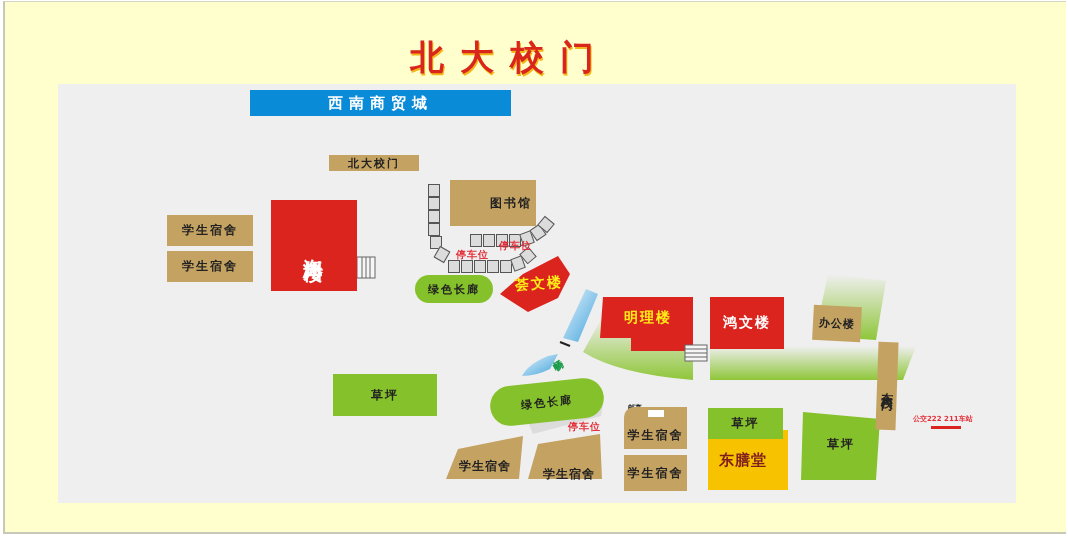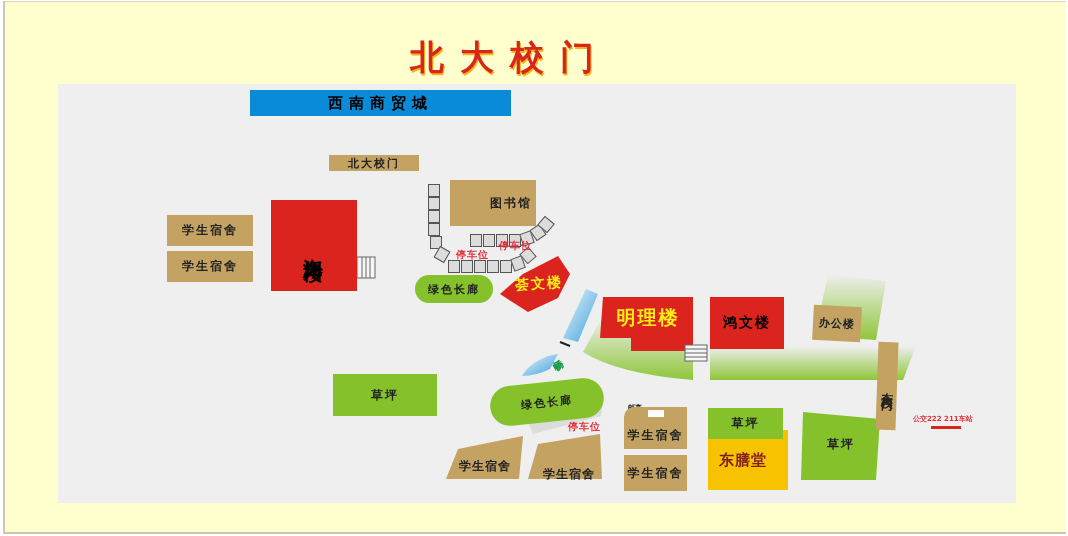--- a/index.html
+++ b/index.html
@@ -3,21 +3,21 @@
 <meta charset="utf-8">
 <style>
   * { box-sizing: border-box; margin: 0; padding: 0; }
   html, body { width: 1068px; height: 536px; overflow: hidden; background: #ffffff; }
   body { font-family: "DejaVu Sans", "Liberation Sans", sans-serif; position: relative; }
   .frame { position: absolute; left: 3px; top: 1px; width: 1063px; height: 533px; background: #ffffcd; border-left: 2px solid #c8c8b8; border-top: 1px solid #d4d4c4; border-bottom: 2px solid #c8c8b8; }
   .title { position: absolute; left: 410px; top: 34px; width: 260px; height: 46px; font-family: "DejaVu Serif", "Liberation Serif", serif; font-weight: bold; font-size: 34px; color: #d9261c; letter-spacing: 16px; text-shadow: 1px 2px 0 #f2b619; white-space: nowrap; line-height: 46px; }
   .map { position: absolute; left: 58px; top: 84px; width: 958px; height: 419px; background: #efefef; }
   .abs { position: absolute; display: flex; align-items: center; justify-content: center; font-weight: bold; white-space: nowrap; }
   .tan { background: #c4a262; color: #222; font-size: 12px; letter-spacing: 2px; }
-  .red-b { background: #dc241f; color: #000000; font-size: 15px; letter-spacing: 2px; }
+  .red-b { background: #dc241f; color: #ffffff; font-size: 15px; letter-spacing: 2px; }
   .green { background: #84c12a; color: #222; font-size: 12px; letter-spacing: 2px; }
   .yellow { background: #f7c200; color: #e8251b; font-size: 17px; letter-spacing: 1px; }
   .red-t { color: #e3303a; font-size: 11px; font-weight: bold; position: absolute; letter-spacing: 1px; }
   .slot { position: absolute; width: 12px; height: 13px; background: #dcdcdc; border: 1px solid #555; }
   svg { position: absolute; left: 0; top: 0; }
 </style>
 </head>
 <body>
 
 <div class="frame"></div>
@@ -96,39 +96,39 @@
   <div>
     <span class="slot" style="left:412px;top:150px"></span>
     <span class="slot" style="left:425px;top:150px"></span>
     <span class="slot" style="left:438px;top:150px"></span>
     <span class="slot" style="left:451px;top:150px"></span>
     <span class="slot" style="left:463px;top:148px;transform:rotate(-20deg)"></span>
     <span class="slot" style="left:474px;top:142px;transform:rotate(-35deg)"></span>
     <span class="slot" style="left:482px;top:134px;transform:rotate(-50deg)"></span>
   </div>
 
-  <div class="abs" style="left:192px;top:6px;width:261px;height:26px;background:#0a8bd8;color:#000000;font-size:15px;letter-spacing:6px;">西南商贸城</div>
+  <div class="abs" style="left:192px;top:6px;width:261px;height:26px;background:#0a8bd8;color:#ffffff;font-size:15px;letter-spacing:6px;">西南商贸城</div>
 
   <div class="abs tan" style="left:271px;top:71px;width:90px;height:16px;font-size:11px;">北大校门</div>
 
   <div class="abs tan" style="left:392px;top:96px;width:86px;height:46px;font-size:12px;padding-left:36px;">图书馆</div>
 
   <div class="abs tan" style="left:109px;top:131px;width:86px;height:31px;">学生宿舍</div>
   <div class="abs tan" style="left:109px;top:167px;width:86px;height:31px;">学生宿舍</div>
 
 
   <div class="abs red-b" style="left:213px;top:116px;width:86px;height:91px;flex-direction:column;">
     <span style="writing-mode:vertical-rl;font-size:20px;letter-spacing:2px;">海川楼</span>
   </div>
 
   <div class="abs green" style="left:357px;top:191px;width:78px;height:28px;border-radius:14px;font-size:11px;">绿色长廊</div>
 
   <div class="abs" style="left:446px;top:188px;width:70px;height:24px;color:#ffef17;font-size:14px;letter-spacing:2px;transform:rotate(-4deg);">荟文楼</div>
 
-  <div class="abs" style="left:548px;top:222px;width:84px;height:24px;color:#ffef17;font-size:19px;letter-spacing:2px;text-align:center;">明理楼</div>
+  <div class="abs" style="left:548px;top:222px;width:84px;height:24px;color:#ffef17;font-size:14px;letter-spacing:2px;text-align:center;">明理楼</div>
 
   <div class="abs red-b" style="left:652px;top:213px;width:74px;height:52px;font-size:14px;">鸿文楼</div>
 
   <div class="abs tan" style="left:755px;top:222px;width:48px;height:35px;transform:rotate(3deg);font-size:11px;letter-spacing:1px;">办公楼</div>
 
   <div class="abs tan" style="left:819px;top:258px;width:20px;height:88px;transform:rotate(2deg);">
     <span style="writing-mode:vertical-rl;font-size:12px;letter-spacing:2px;">东大校门</span>
   </div>
 
   <div class="red-t" style="left:855px;top:330px;font-size:7px;letter-spacing:0;">公交222   211车站</div>

